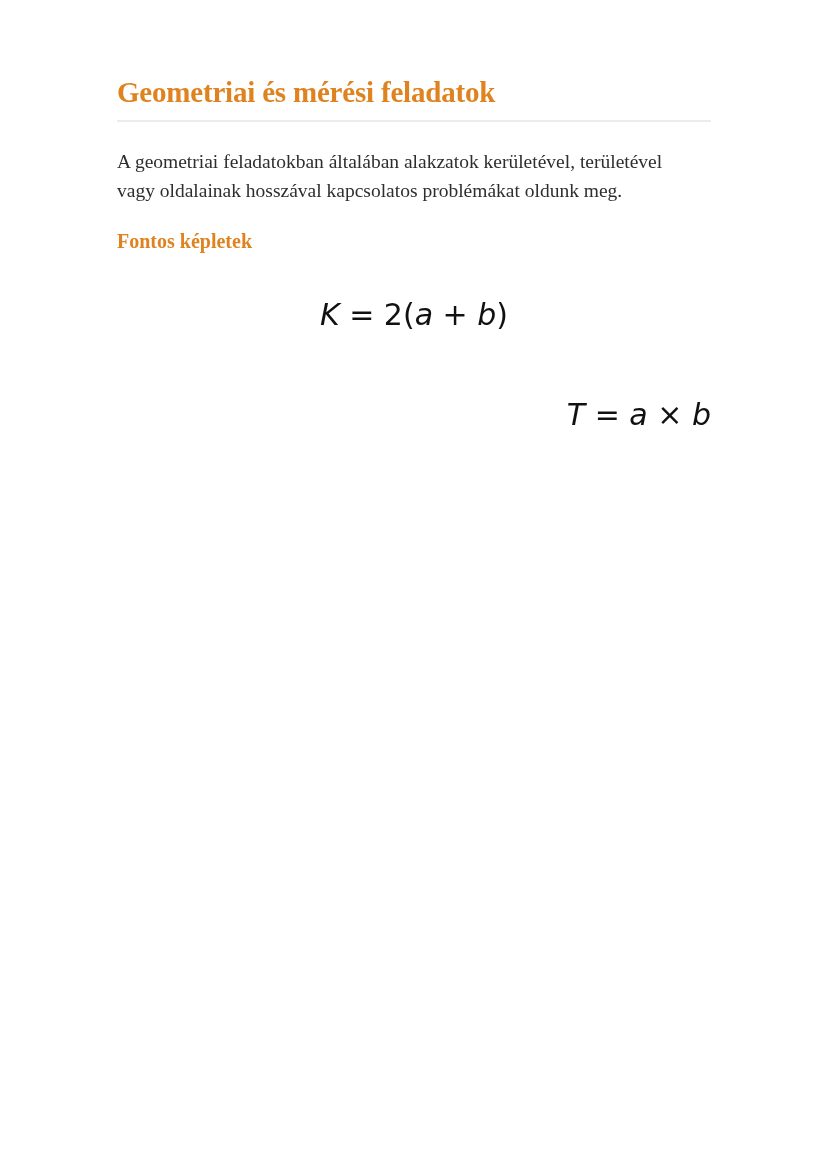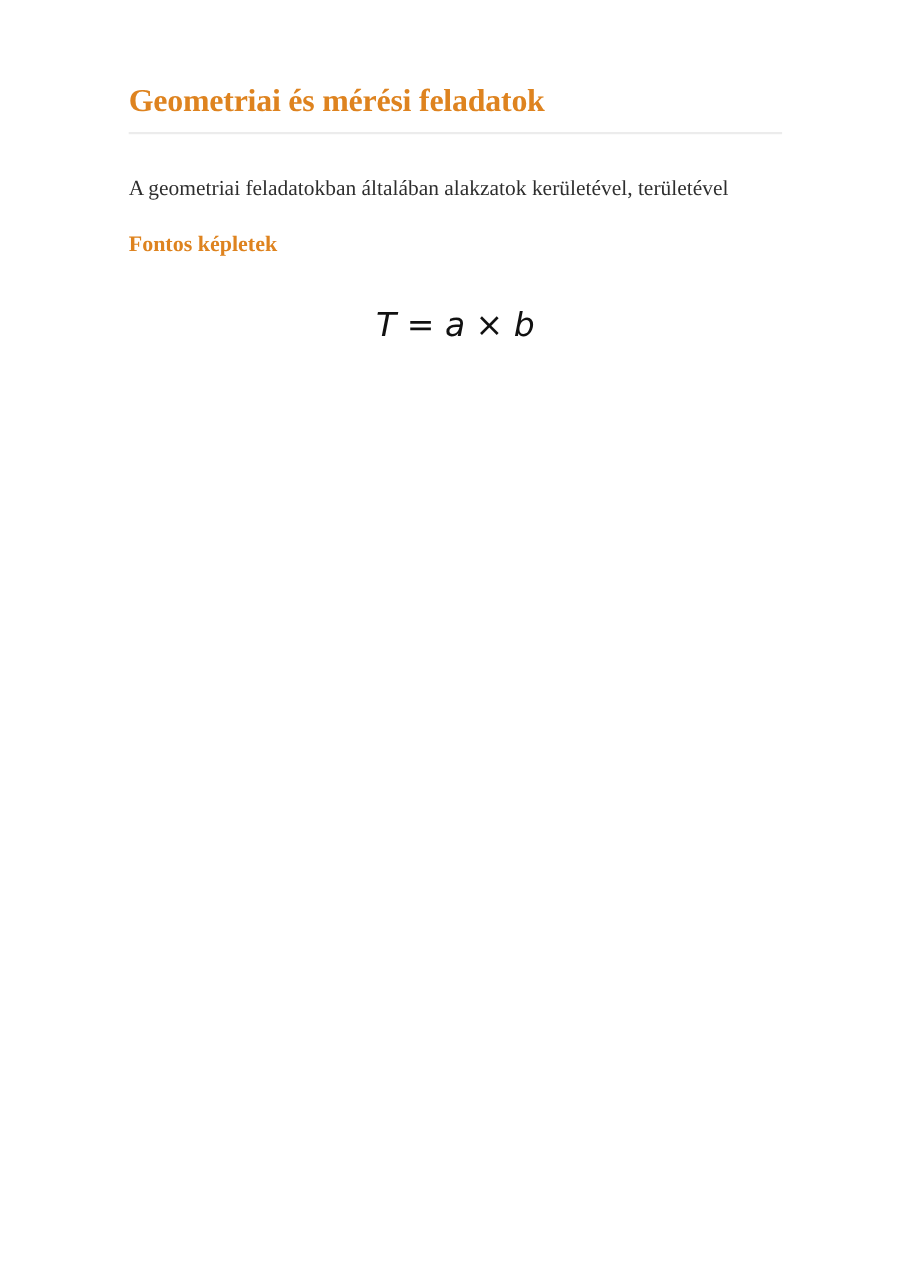--- a/index.html
+++ b/index.html
@@ -31,21 +31,21 @@
     color: var(--accent);
     letter-spacing: -0.2px;
   }
   .title-rule {
     margin-top: 11px;
     border: 0;
     border-bottom: 2px solid var(--divider);
     height: 0;
   }
   .intro {
-    margin: 35px 0 0 0;
+    margin: 25px 0 0 0;
     font-size: 19.5px;
     line-height: 29px;
     color: var(--body-text);
   }
   .intro .pline {
     display: block;
     white-space: nowrap;
   }
   .sub-heading {
     margin: 23px 0 0 0;
@@ -83,22 +83,24 @@
 
 <div class="page">
   <div class="content">
 
     <h1 class="page-title">Geometriai és mérési feladatok</h1>
 
     <hr class="title-rule">
 
     <p class="intro">
       <span class="pline">A geometriai feladatokban általában alakzatok kerületével, területével</span>
+      <span class="pline">vagy oldalainak hosszával kapcsolatos problémákat oldunk meg.</span>
     </p>
 
     <h2 class="sub-heading">Fontos képletek</h2>
 
     <div class="formula-list">
+      <div class="formula"><span class="it">K</span><span> = 2(</span><span class="it">a</span><span> + </span><span class="it">b</span><span>)</span></div>
       <div class="formula"><span class="it">T</span><span> = </span><span class="it">a</span><span> × </span><span class="it">b</span></div>
     </div>
 
   </div>
 </div>
 
 </body></html>

